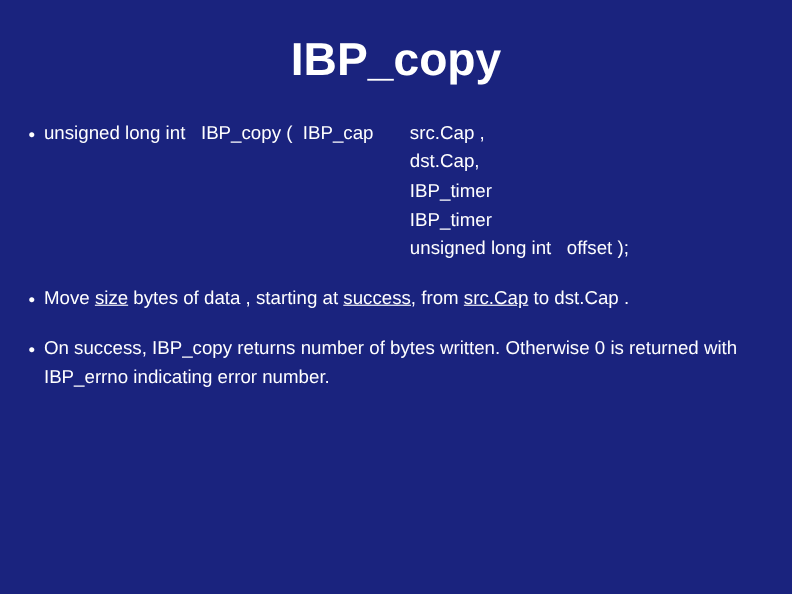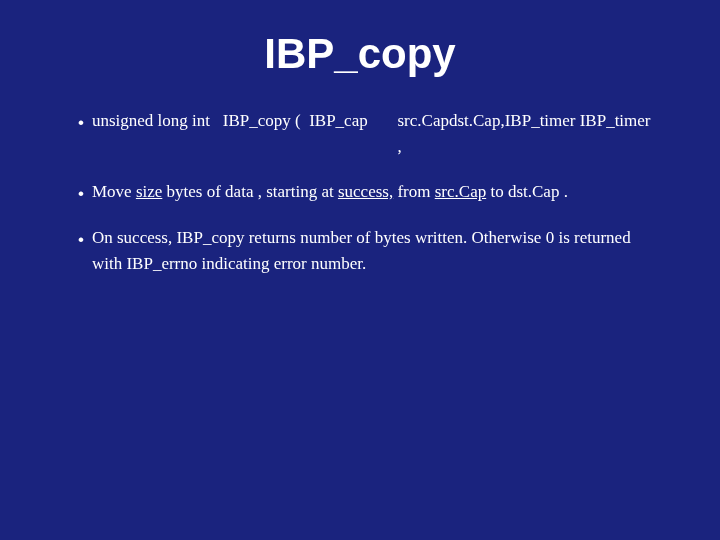--- a/index.html
+++ b/index.html
@@ -13,21 +13,21 @@
       height: 540px;
       background-color: #1a237e;
       font-family: Arial, Helvetica, sans-serif;
       color: #ffffff;
       overflow: hidden;
     }
 
     .container {
       width: 720px;
       height: 540px;
-      padding: 30px 78px;
+      padding: 30px 26px;
       display: flex;
       flex-direction: column;
     }
 
     .title {
       font-size: 42px;
       font-weight: bold;
       color: #ffffff;
       margin-bottom: 30px;
       text-align: center;
@@ -48,52 +48,52 @@
       gap: 8px;
     }
 
     .bullet {
       flex-shrink: 0;
       margin-top: 2px;
     }
 
     .bullet-text {
       flex: 1;
-      font-family: Liberation Serif, serif;
     }
 
     .underline {
       text-decoration: underline;
       margin-top: 24px;
     }
   </style>
 </head>
 <body>
 
 <div class="container">
   <div class="title">IBP_copy</div>
 
   <div class="content">
 
     <div class="bullet-item">
       <span class="bullet">•</span>
       <div class="bullet-text">
         <div style="display:flex; flex-direction:row; align-items:flex-start;">
           <span style="white-space:nowrap;">unsigned long int &nbsp; IBP_copy ( &nbsp;IBP_cap &nbsp;&nbsp;&nbsp;&nbsp;&nbsp;&nbsp;</span>
-          <div style="display:flex; ">
+          <div style="display:flex; flex-direction:column;">
             <span>src.Cap ,</span>
             <span style="display:flex; flex-direction:row;">
               <span>dst.Cap,</span>
             </span>
             <span style="display:flex; flex-direction:row;">
               <span style="display:inline-block; width:75px;">IBP_timer</span>
             </span>
             <span style="display:flex; flex-direction:row;">
               <span style="display:inline-block; width:75px;">IBP_timer</span>
             </span>
+            <span>unsigned long int &nbsp; offset );</span>
           </div>
         </div>
       </div>
     </div>
 
     <div class="bullet-item">
       <span class="bullet">•</span>
       <div class="bullet-text">
         <span>Move </span><span class="underline">size</span><span> bytes of data , starting at </span><span class="underline">success,</span><span>  from </span><span class="underline">src.Cap</span><span> to dst.Cap .</span>
       </div>

